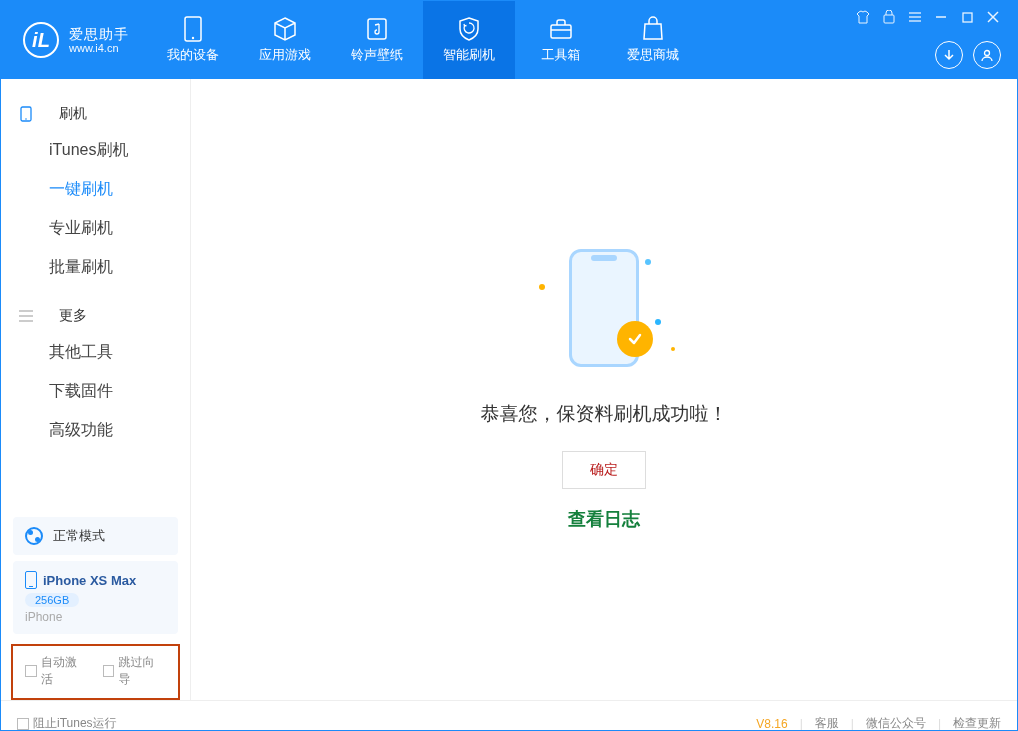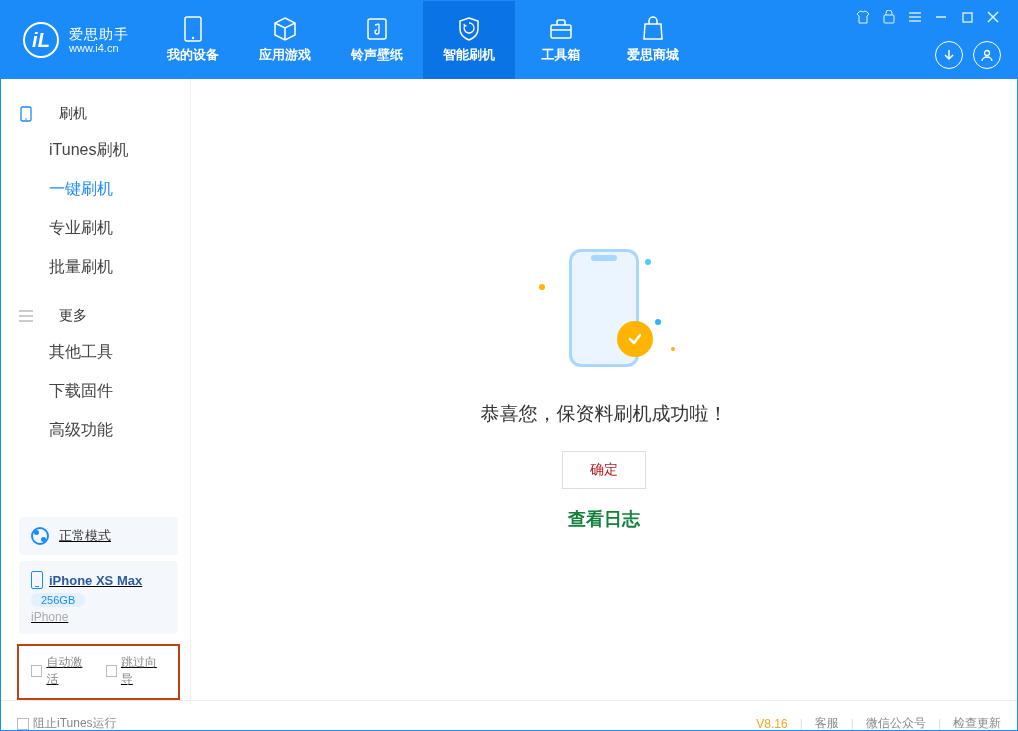--- a/index.html
+++ b/index.html
@@ -5,37 +5,37 @@
 * { margin: 0; padding: 0; box-sizing: border-box; font-family: "Microsoft YaHei", Arial, sans-serif; }
 body { background: #fff; width: 1018px; height: 731px; overflow: hidden; border: 1px solid #1b8bf9; }
 
 
 .header { height: 78px; background: #1b8bf9; display: flex; align-items: stretch; color: #fff; position: relative; }
 .logo-area { display: flex; align-items: center; padding: 0 18px 0 22px; }
 .logo-circle { width: 36px; height: 36px; border: 2.5px solid #fff; border-radius: 50%; display: flex; align-items: center; justify-content: center; font-size: 20px; font-weight: bold; font-style: italic; margin-right: 10px; }
 .logo-text { line-height: 1.15; }
 .logo-title { font-size: 14px; font-weight: 500; letter-spacing: 1px; }
 .logo-url { font-size: 11px; opacity: .95; }
-.nav { display: flex; height: 100%; font-weight: bold; }
+.nav { display: flex; height: 100%; }
 .nav-item { width: 92px; display: flex; flex-direction: column; align-items: center; justify-content: center; font-size: 13px; cursor: pointer; }
 .nav-item.active { background: #0a74e6; }
 .nav-icon { width: 26px; height: 26px; margin-bottom: 4px; display: flex; align-items: center; justify-content: center; }
 .header-right { position: absolute; right: 16px; top: 8px; display: flex; gap: 10px; align-items: center; }
 .win-btn { width: 16px; height: 16px; cursor: pointer; display: flex; align-items: center; justify-content: center; opacity: .9; }
 .header-circles { position: absolute; right: 16px; bottom: 10px; display: flex; gap: 10px; }
 .circ-btn { width: 28px; height: 28px; border: 1.5px solid #fff; border-radius: 50%; display: flex; align-items: center; justify-content: center; cursor: pointer; }
 
 
 .body { display: flex; height: calc(100% - 78px - 30px); }
 .sidebar { width: 190px; border-right: 1px solid #eee; padding-top: 18px; position: relative; }
 .side-group-title { display: flex; align-items: center; gap: 26px; padding: 8px 18px; font-size: 14px; color: #333; }
 .side-group-title .gicon { width: 14px; height: 14px; display: flex; align-items: center; justify-content: center; }
 .side-item { padding: 9px 10px 9px 48px; font-size: 16px; color: #444; cursor: pointer; }
 .side-item.active { color: #1b8bf9; }
-.side-bottom { position: absolute; left: 6px; right: 0; bottom: 0; text-decoration: underline; }
+.side-bottom { position: absolute; left: 0; right: 0; bottom: 0; }
 .mode-card { margin: 6px 12px; background: #f4f8fd; border-radius: 4px; padding: 10px 12px; display: flex; align-items: center; gap: 10px; font-size: 13px; color: #333; }
 .mode-icon { width: 18px; height: 18px; border: 2px solid #1b8bf9; border-radius: 50%; position: relative; }
 .mode-icon::before, .mode-icon::after { content: ""; position: absolute; width: 5px; height: 5px; background: #1b8bf9; border-radius: 50%; }
 .mode-icon::before { top: 1px; left: 1px; }
 .mode-icon::after { bottom: 1px; right: 1px; }
 .device-card { margin: 0 12px 10px; background: #f4f8fd; border-radius: 4px; padding: 10px 12px; }
 .device-row1 { display: flex; align-items: center; gap: 6px; font-size: 13px; font-weight: 600; color: #2a5aa0; }
 .phone-ico { width: 12px; height: 18px; border: 1.5px solid #1b8bf9; border-radius: 2px; display: inline-block; position: relative; }
 .phone-ico::after { content: ""; position: absolute; bottom: 1px; left: 50%; transform: translateX(-50%); width: 4px; height: 1px; background: #1b8bf9; }
 .storage-badge { display: inline-block; margin-top: 4px; font-size: 11px; color: #1b8bf9; background: #e3f0ff; border-radius: 10px; padding: 1px 10px; }

